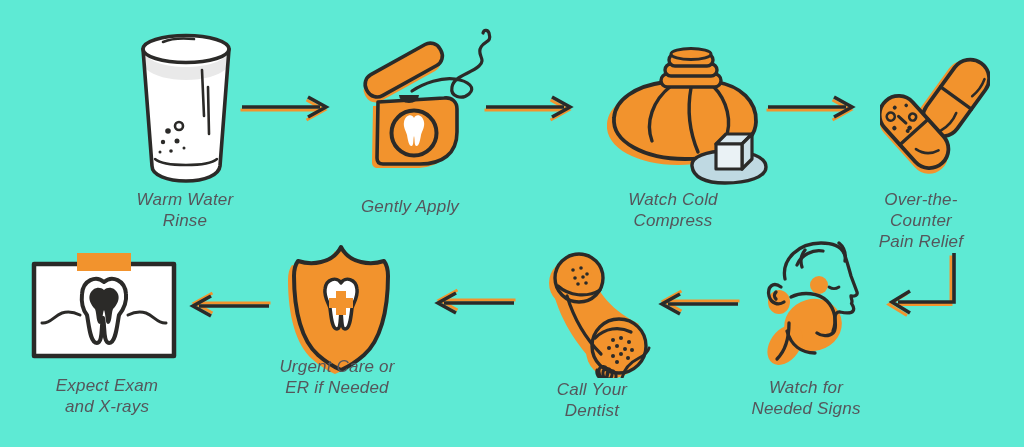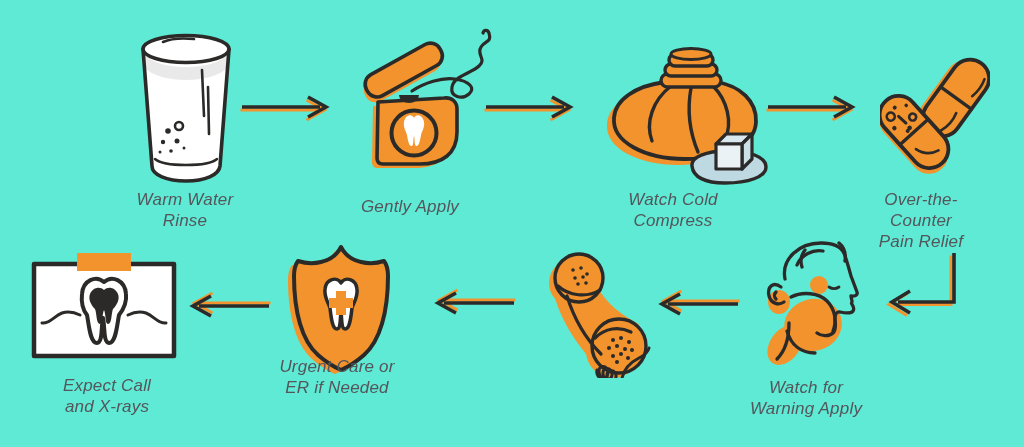--- a/index.html
+++ b/index.html
@@ -153,21 +153,21 @@
     <path class="sK nf" stroke-width="3.3" d="M57,32 C55,26 56,20 60,15"></path>
     <path class="sK nf" stroke-width="3.3" d="M94,8 C99,12 101,19 100,26"></path>
     <path class="sK nf" stroke-width="3.3" d="M99,18 C102,26 104,34 106,41 L112,57 C113,60 110,61.5 106,61 C106,64 108,66 106.5,68.5 C108,71 110,73 108,76 C106,79 100,78 95,77 C92,76.5 90,79 90,83 C90,88 92,94 88,98 C84,102 76,101 72,98"></path>
     <path class="sK nf" stroke-width="3.3" d="M36,52 C28,46 22,52 24,61 C26,68 33,71 39,67 M31,57 C29,59 29,62 31,64"></path>
     <path class="sK nf" stroke-width="3.3" d="M46,62 C58,56 74,58 82,66 C90,74 92,86 88,96"></path>
     <path class="sK nf" stroke-width="3.3" d="M44,88 C44,102 40,116 32,124"></path>
     <path class="sK nf" stroke-width="3.3" d="M42,96 C46,110 56,118 70,118"></path>
     <path class="sK nf" stroke-width="2.8" d="M84,52 C87,54 91,54 94,52"></path>
   </svg>
   <div class="lbl" style="left:806px;top:377px">Watch for
-Warning Apply</div>
+Needed Signs</div>
 
   <svg class="icon" style="left:650px;top:289px" width="92" height="30" viewBox="0 0 92 30">
     <g class="arrO" transform="translate(1.5,-3)">
         <line x1="88" y1="15" x2="18" y2="15"></line>
         <polyline points="30,5 12,15 30,25"></polyline>
       </g>
     <line class="arrK" x1="88" y1="15" x2="18" y2="15"></line>
       <polyline class="arrK" points="30,5 12,15 30,25"></polyline>
   </svg>
 
@@ -200,20 +200,22 @@
         <circle cx="72" cy="96" r="2"></circle>
         <circle cx="80" cy="99" r="2"></circle>
         <circle cx="87" cy="100" r="2"></circle>
       <circle cx="68" cy="106" r="2"></circle>
         <circle cx="76" cy="104" r="2"></circle>
         <circle cx="83" cy="108" r="2"></circle>
         <circle cx="72" cy="112" r="2"></circle>
     </g>
     <path class="sK nf" stroke-width="3" d="M52,120 c-2,9 10,12 11,3 c1,-8 -10,-9 -9,-1 c1,9 12,11 13,3 c1,-8 -10,-9 -9,-1 c1,9 12,11 13,3 c1,-8 -10,-9 -9,-1 c1,9 13,11 15,2 c2,-9 9,-16 17,-20 c5,-2.5 9,-6 10,-10"></path>
   </svg>
+  <div class="lbl" style="left:592px;top:379px">Call Your
+Dentist</div>
 
   <svg class="icon" style="left:426px;top:288px" width="92" height="30" viewBox="0 0 92 30">
     <g class="arrO" transform="translate(1.5,-3)">
         <line x1="88" y1="15" x2="18" y2="15"></line>
         <polyline points="30,5 12,15 30,25"></polyline>
       </g>
     <line class="arrK" x1="88" y1="15" x2="18" y2="15"></line>
       <polyline class="arrK" points="30,5 12,15 30,25"></polyline>
   </svg>
 
@@ -236,16 +238,16 @@
   </svg>
 
   <svg class="icon" style="left:30px;top:250px" width="150" height="115" viewBox="0 0 150 115">
     <rect class="fW sK" stroke-width="4.5" stroke-linejoin="miter" x="4" y="14" width="140" height="92"></rect>
     <rect class="fO" x="47" y="3" width="54" height="18"></rect>
     <path class="sK nf" stroke-width="3" d="M12,73 C20,74 24,66 32,63 C38,61 44,62 50,65"></path>
     <path class="sK nf" stroke-width="3" d="M98,65 C104,62 110,61 116,63 C124,66 128,74 136,73"></path>
     <path class="fW sK" stroke-width="4" d="M52,44 C53,30 66,25 74,32 C82,25 95,30 96,44 C97,53 93,60 89,65 C87,75 86,93 79,93 C73,93 75,75 73,68 C71,75 73,93 67,93 C60,93 59,75 57,65 C53,60 51,53 52,44 Z"></path>
     <path class="fK" d="M60,44 C63,37 70,36 74,40 C78,36 85,37 88,44 C90,49 87,55 83,59 C81,64 82,74 78,74 C75,74 76,64 74,60 C72,64 73,74 70,74 C66,74 67,64 65,59 C61,55 58,49 60,44 Z"></path>
   </svg>
-  <div class="lbl" style="left:107px;top:375px">Expect Call
+  <div class="lbl" style="left:107px;top:375px">Expect Exam
 and X-rays</div>
 
 </div>
 
 </body></html>

